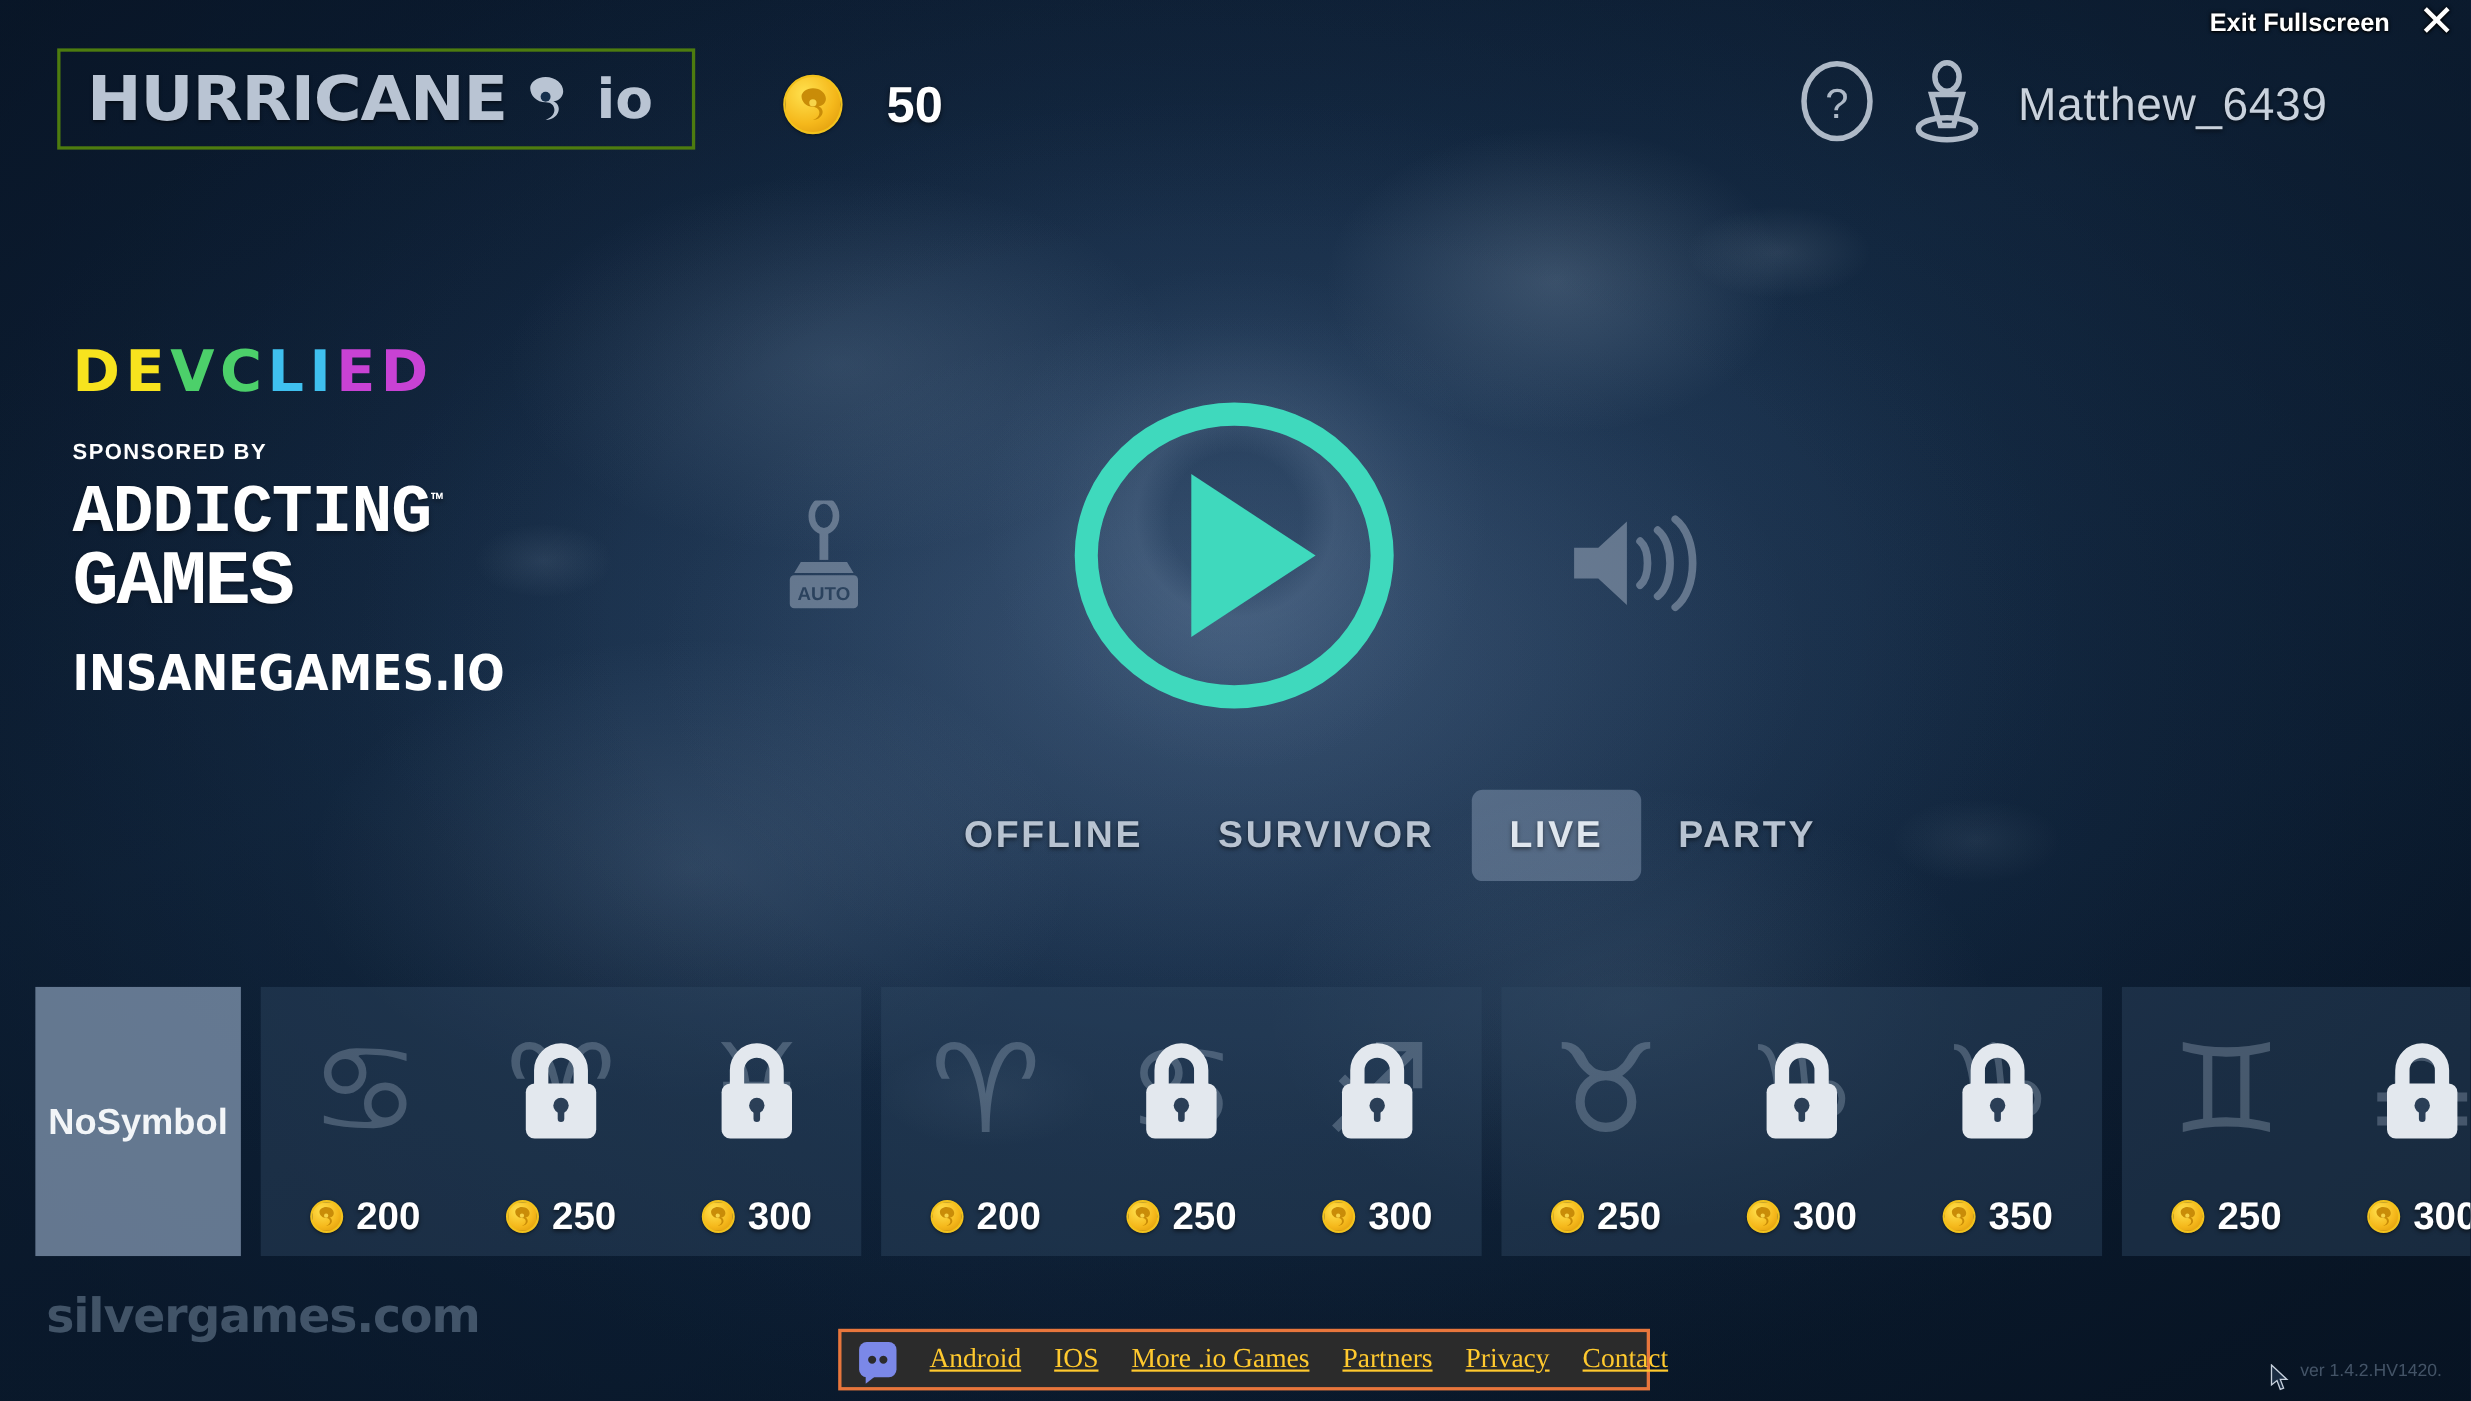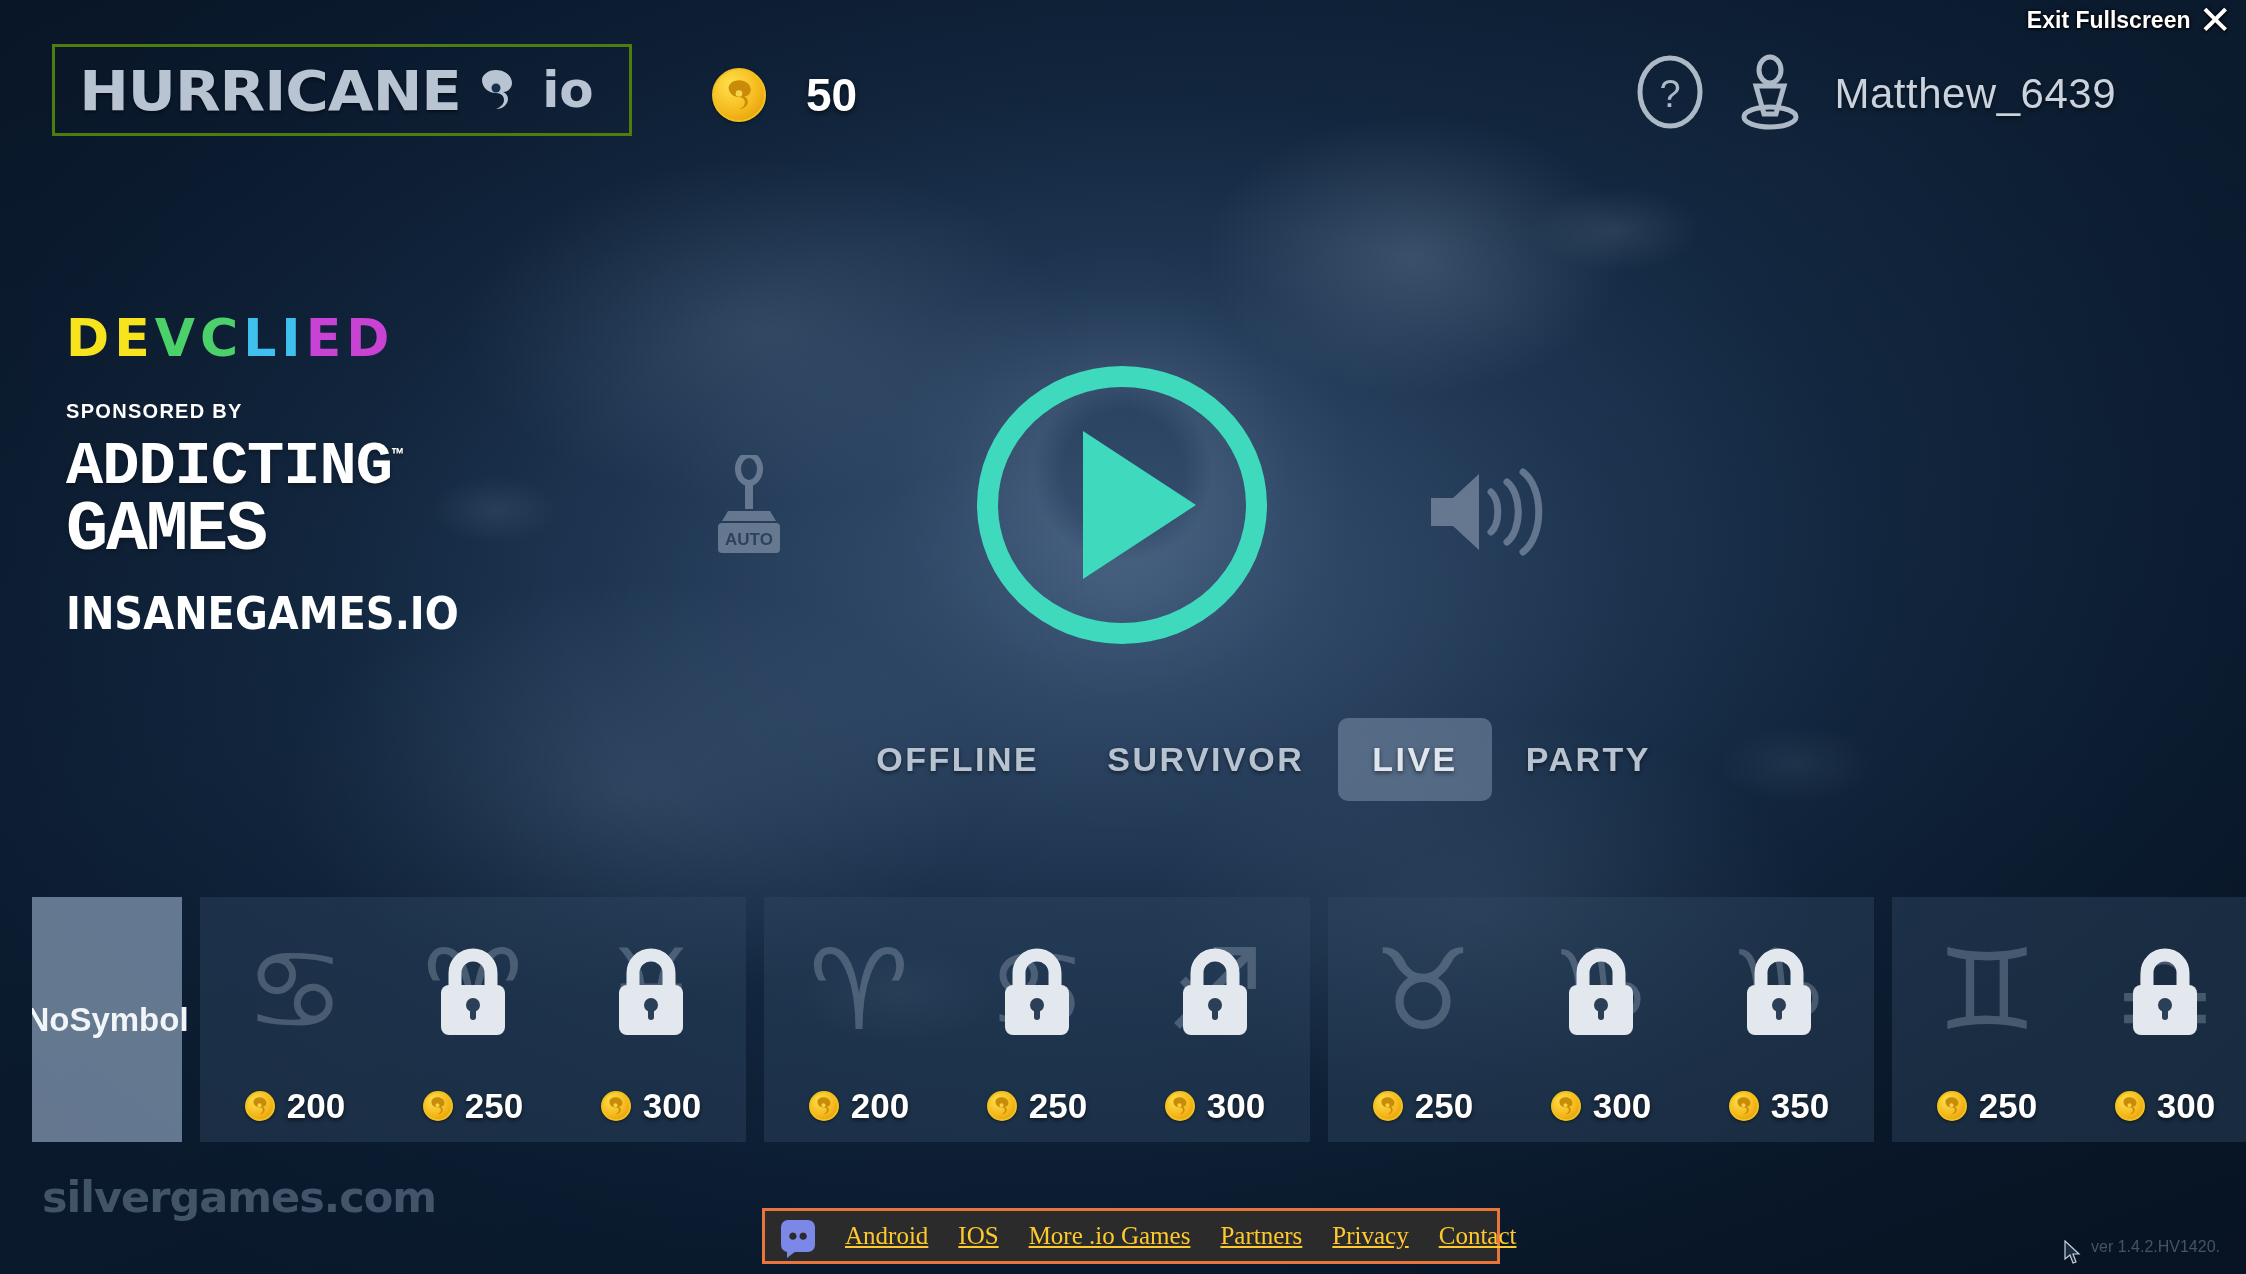--- a/index.html
+++ b/index.html
@@ -37,21 +37,21 @@
   }
   #vignette{
     position:absolute; inset:0;
     background:radial-gradient(ellipse 1400px 900px at 50% 45%, rgba(0,0,0,0) 40%, rgba(6,16,30,0.55) 100%);
     pointer-events:none;
   }
 
   
   #exit-fs{
     position:absolute; top:6px; right:14px;
-    display:flex; align-items:center; gap:8px;
+    display:flex; align-items:center; gap:26px;
     color:#ffffff; font-size:23px; font-weight:bold;
     text-shadow:0 0 4px #000, 0 1px 2px #000;
     z-index:40;
   }
   #exit-fs .xglyph{ font-size:40px; font-weight:300; line-height:28px; }
 
   #logo{
     position:absolute; left:52px; top:44px;
     width:580px; height:92px;
     border:3px solid #4d7c0f;
@@ -158,21 +158,21 @@
     color:#dfe6ee;
   }
 
   
   #shop{
     position:absolute; left:32px; top:897px;
     display:flex; align-items:flex-start; gap:18px;
     z-index:22; width:2214px; overflow:hidden;
   }
   .nosym{
-    width:150px; height:245px; flex:none;
+    width:187px; height:245px; flex:none;
     background:rgba(125,146,172,.78);
     display:flex; align-items:center; justify-content:center;
     color:#f2f5f8; font-size:33px; font-weight:bold; line-height:1.15;
     text-align:center; cursor:pointer;
   }
   .card-group{
     flex:none; height:245px;
     background:rgba(46,70,98,.45);
     display:flex; align-items:stretch;
     padding:0 6px;

